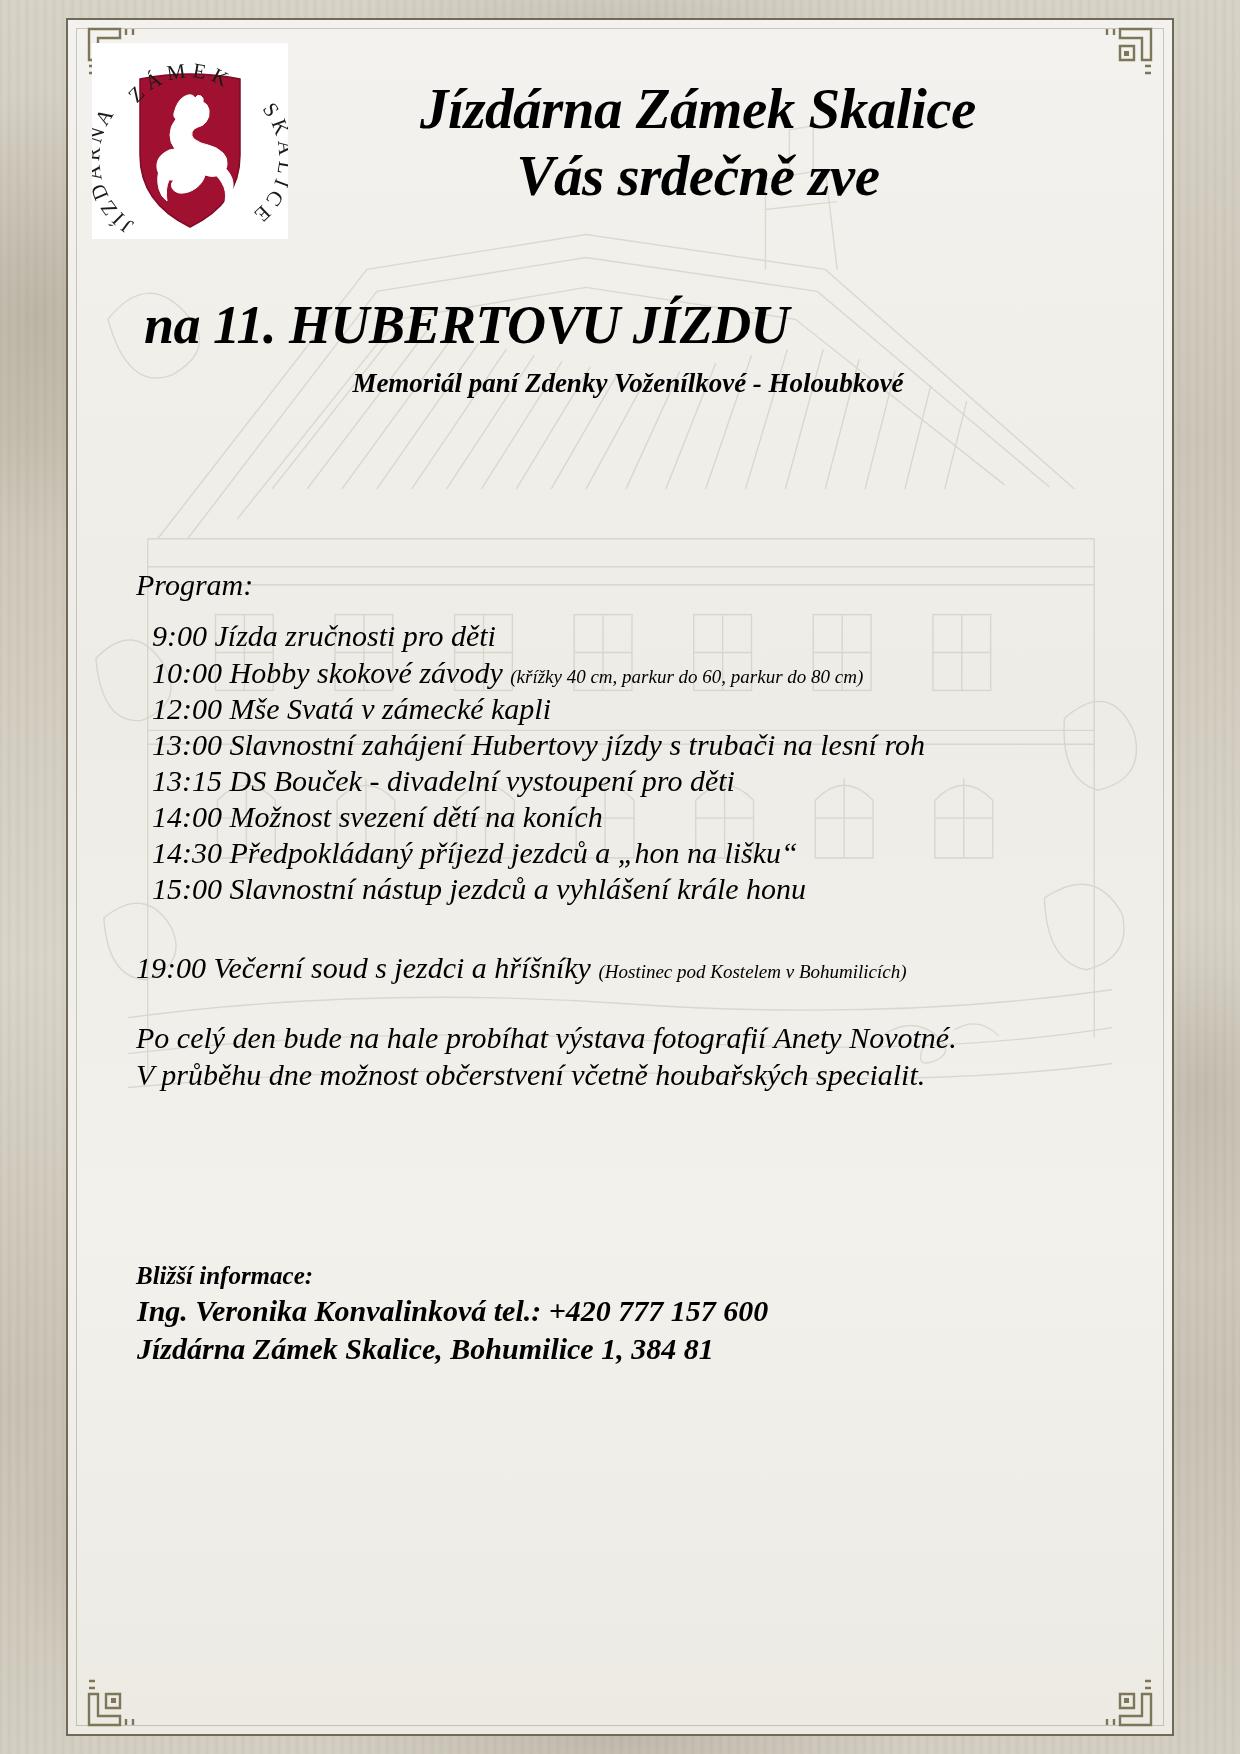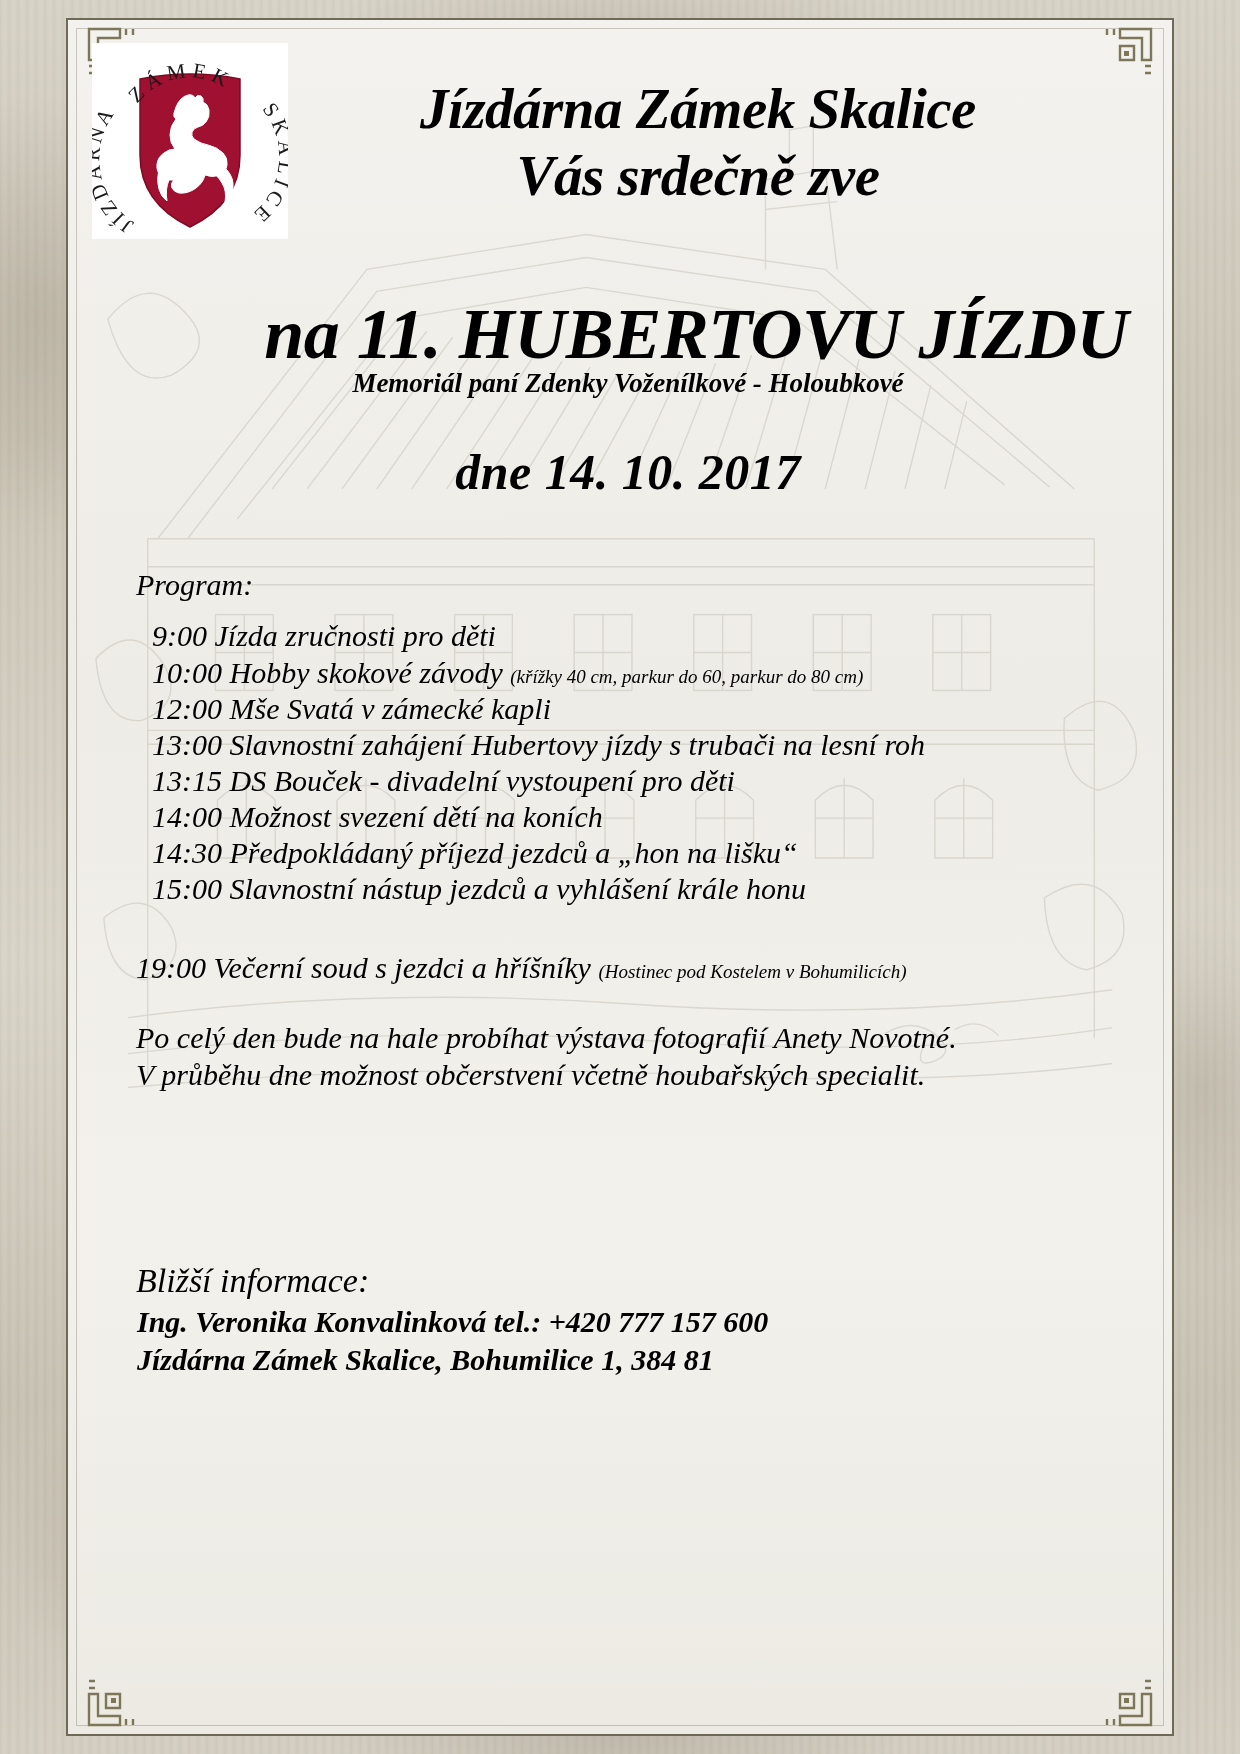--- a/index.html
+++ b/index.html
@@ -80,24 +80,24 @@
     position:absolute;left:215px;top:55px;width:830px;
     text-align:center;
     font-style:italic;font-weight:bold;
     font-size:57px;line-height:1.18;
     color:#000;
     letter-spacing:-.5px;
   }
   .title-block .l2{display:block;}
 
   .headline{
-    position:absolute;left:60px;top:277px;width:1000px;
-    text-align:right;
+    position:absolute;left:76px;top:277px;width:1000px;
+    text-align:left;
     font-style:italic;font-weight:bold;
-    font-size:72px;line-height:1.05;
+    font-size:54px;line-height:1.05;
     color:#000;letter-spacing:-.5px;
   }
   .memorial{
     position:absolute;left:60px;top:347px;width:1000px;
     text-align:center;
     font-style:italic;font-weight:bold;
     font-size:27px;line-height:1.2;color:#000;
   }
   .date{
     position:absolute;left:60px;top:425px;width:1000px;
@@ -127,21 +127,21 @@
   }
 
   .notes{
     position:absolute;left:68px;top:1000px;width:1010px;color:#000;
   }
   .notes p{margin:0;font-style:italic;font-size:30px;line-height:1.22;white-space:nowrap;}
 
   .contact{
     position:absolute;left:68px;top:1240px;width:1000px;color:#000;
   }
-  .contact .ch{font-style:italic;font-weight:normal;font-size:34px;line-height:1.24;}
+  .contact .ch{font-style:italic;font-weight:bold;font-size:25px;line-height:1.24;}
   .contact p{margin:1px;font-style:italic;font-weight:bold;font-size:30px;line-height:1.24;white-space:nowrap;}
 </style>
 </head>
 <body>
 
 <div class="poster">
   <div class="page">
 
     <div class="page-inner-rule"></div>
 
@@ -305,21 +305,20 @@
         </svg>
       </div>
 
       <div class="title-block">
         <span>Jízdárna Zámek Skalice</span>
         <span class="l2">Vás srdečně zve</span>
       </div>
 
       <div class="headline">na 11. HUBERTOVU JÍZDU</div>
       <div class="memorial">Memoriál paní Zdenky Voženílkové - Holoubkové</div>
-      <div class="date">dne 14. 10. 2017</div>
 
       <div class="program">
         <div class="program-heading">Program:</div>
         <ul class="program-list">
           <li>
             <span>9:00</span>
             <span>Jízda zručnosti pro děti</span>
             <span class="paren"></span>
           </li>
           <li>

